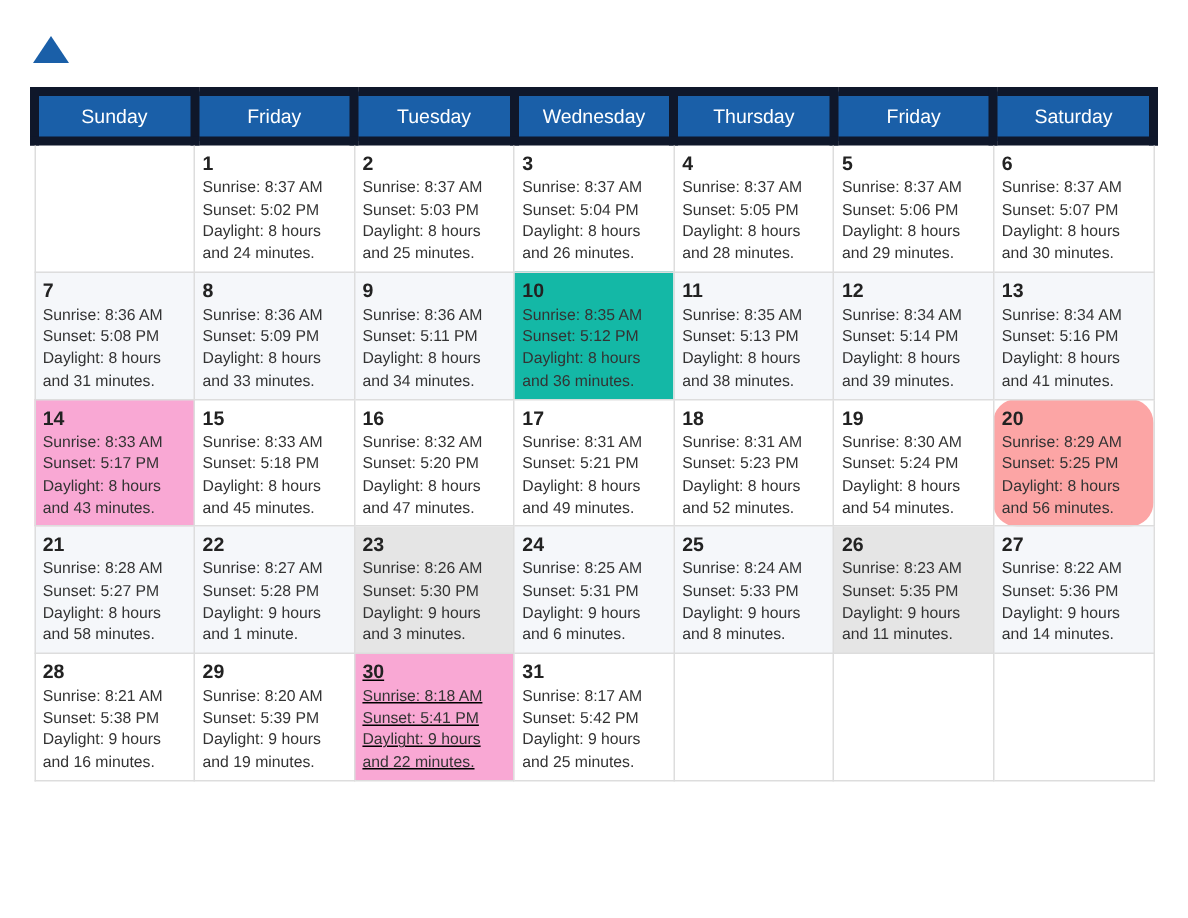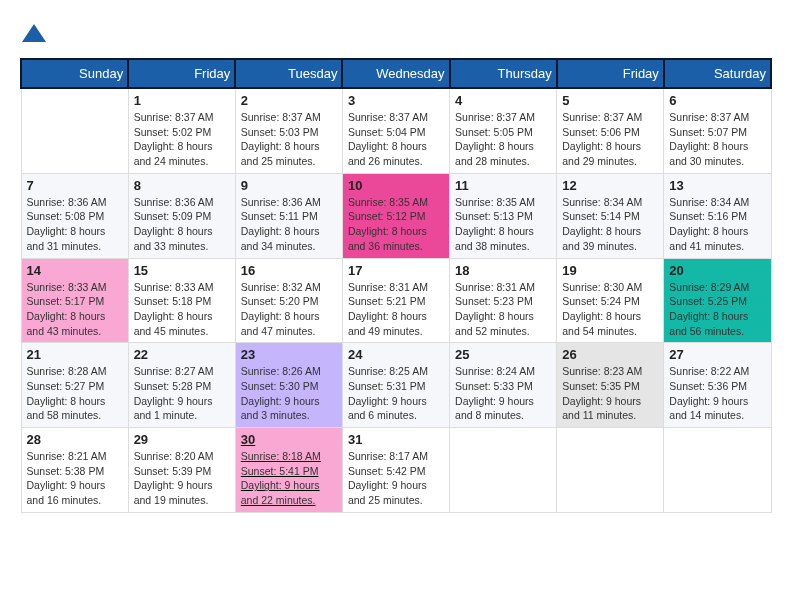--- a/index.html
+++ b/index.html
@@ -54,24 +54,24 @@
     }
     .calendar {
       width: 100%;
       border-collapse: collapse;
       font-size: 11px;
     }
     .calendar th {
       background: #1a5fa8;
       color: #fff;
       padding: 6px 4px;
-      text-align: right;
+      text-align: center;
       font-size: 13px;
       font-weight: normal;
-      border: 2px solid #0f172a;
+      border: 6px solid #0f172a;
     }
     .calendar td {
       vertical-align: top;
       padding: 4px 5px;
       border: 1px solid #ddd;
       width: calc(100% / 7);
       min-height: 80px;
       background: #fff;
     }
     .calendar tr:nth-child(even) td {
@@ -164,21 +164,21 @@
           <div class="day-info">Sunrise: 8:36 AM<br>Sunset: 5:08 PM<br>Daylight: 8 hours<br>and 31 minutes.</div>
         </td>
         <td style="background-color: rgb(245, 247, 250);">
           <span class="day-number">8</span>
           <div class="day-info">Sunrise: 8:36 AM<br>Sunset: 5:09 PM<br>Daylight: 8 hours<br>and 33 minutes.</div>
         </td>
         <td style="background-color: rgb(245, 247, 250);">
           <span class="day-number">9</span>
           <div class="day-info">Sunrise: 8:36 AM<br>Sunset: 5:11 PM<br>Daylight: 8 hours<br>and 34 minutes.</div>
         </td>
-        <td style="background-color: #ec4899;">
+        <td style="background-color: #14b8a6;">
           <span class="day-number">10</span>
           <div class="day-info">Sunrise: 8:35 AM<br>Sunset: 5:12 PM<br>Daylight: 8 hours<br>and 36 minutes.</div>
         </td>
         <td style="background-color: rgb(245, 247, 250);">
           <span class="day-number">11</span>
           <div class="day-info">Sunrise: 8:35 AM<br>Sunset: 5:13 PM<br>Daylight: 8 hours<br>and 38 minutes.</div>
         </td>
         <td style="background-color: rgb(245, 247, 250); margin-top: 26px;">
           <span class="day-number">12</span>
           <div class="day-info">Sunrise: 8:34 AM<br>Sunset: 5:14 PM<br>Daylight: 8 hours<br>and 39 minutes.</div>
@@ -206,35 +206,35 @@
           <div class="day-info">Sunrise: 8:31 AM<br>Sunset: 5:21 PM<br>Daylight: 8 hours<br>and 49 minutes.</div>
         </td>
         <td style="background-color: rgb(255, 255, 255);">
           <span class="day-number">18</span>
           <div class="day-info">Sunrise: 8:31 AM<br>Sunset: 5:23 PM<br>Daylight: 8 hours<br>and 52 minutes.</div>
         </td>
         <td style="background-color: rgb(255, 255, 255);">
           <span class="day-number">19</span>
           <div class="day-info">Sunrise: 8:30 AM<br>Sunset: 5:24 PM<br>Daylight: 8 hours<br>and 54 minutes.</div>
         </td>
-        <td style="background-color: #14b8a6;">
+        <td style="background-color: #fca5a5; border-radius: 16px;">
           <span class="day-number">20</span>
           <div class="day-info">Sunrise: 8:29 AM<br>Sunset: 5:25 PM<br>Daylight: 8 hours<br>and 56 minutes.</div>
         </td>
       </tr>
       <tr class="week-row">
         <td style="background-color: rgb(245, 247, 250);">
           <span class="day-number">21</span>
           <div class="day-info">Sunrise: 8:28 AM<br>Sunset: 5:27 PM<br>Daylight: 8 hours<br>and 58 minutes.</div>
         </td>
         <td style="background-color: rgb(245, 247, 250);">
           <span class="day-number">22</span>
           <div class="day-info">Sunrise: 8:27 AM<br>Sunset: 5:28 PM<br>Daylight: 9 hours<br>and 1 minute.</div>
         </td>
-        <td style="background-color: #c4b5fd;">
+        <td style="background-color: #e5e5e5;">
           <span class="day-number">23</span>
           <div class="day-info">Sunrise: 8:26 AM<br>Sunset: 5:30 PM<br>Daylight: 9 hours<br>and 3 minutes.</div>
         </td>
         <td style="background-color: rgb(245, 247, 250);">
           <span class="day-number">24</span>
           <div class="day-info">Sunrise: 8:25 AM<br>Sunset: 5:31 PM<br>Daylight: 9 hours<br>and 6 minutes.</div>
         </td>
         <td style="background-color: rgb(245, 247, 250);">
           <span class="day-number">25</span>
           <div class="day-info">Sunrise: 8:24 AM<br>Sunset: 5:33 PM<br>Daylight: 9 hours<br>and 8 minutes.</div>

